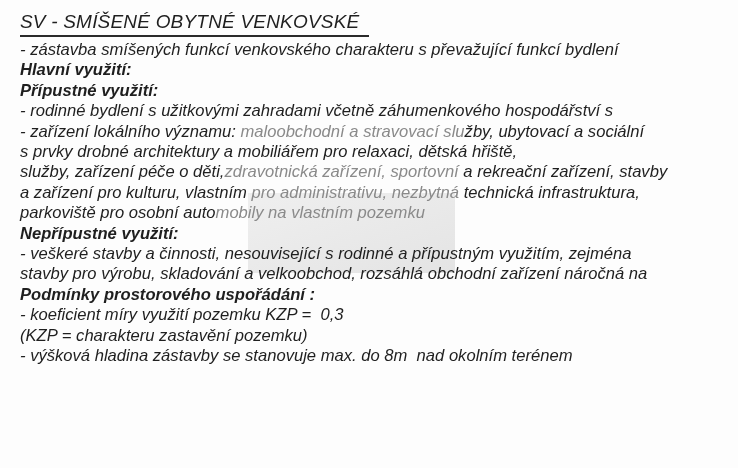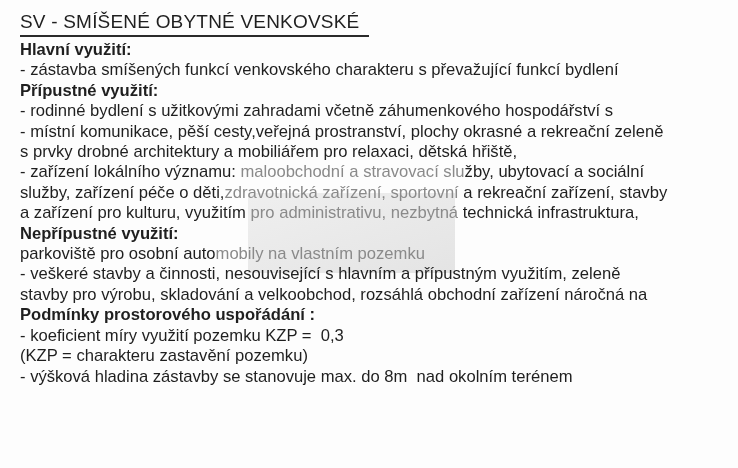--- a/index.html
+++ b/index.html
@@ -1,21 +1,21 @@
 <!DOCTYPE html>
 <html lang="cs" style="--text: #1f1f1f; --dim-text: #8a8a8a; --watermark: #e9e9e9; --background: #fdfdfd;"><head>
 <meta charset="utf-8">
 <style>
   :root {
     --text: #1f1f1f;
     --dim-text: #8a8a8a;
     --watermark: #e9e9e9;
     --background: #fdfdfd;
   }
-  * { box-sizing: border-box; }
+  * { box-sizing: border-box; font-style: italic; }
   html, body { margin: 0; padding: 0; }
   body {
     width: 738px;
     height: 468px;
     background: var(--background);
     font-family: "Liberation Sans", sans-serif;
     color: var(--text);
     overflow: hidden;
   }
   .page {
@@ -60,31 +60,30 @@
   .line.heading { font-weight: bold; }
   .line .dim { color: var(--dim-text); }
 </style>
 </head>
 <body>
 
 <div class="page">
   <div class="watermark"></div>
   <div class="doc-title">SV - SMÍŠENÉ OBYTNÉ VENKOVSKÉ</div>
   <div class="doc-body">
+      <div class="line normal"><span>- zástavba smíšených funkcí venkovského charakteru s převažující funkcí bydlení</span></div>
       <div class="line heading"><span>Hlavní využití:</span></div>
-      <div class="line normal"><span>- zástavba smíšených funkcí venkovského charakteru s převažující funkcí bydlení</span></div>
       <div class="line heading"><span>Přípustné využití:</span></div>
       <div class="line normal"><span>- rodinné bydlení s užitkovými zahradami včetně záhumenkového hospodářství s</span></div>
-      <div class="line normal"><span>- místní komunikace, pěší cesty,veřejná prostranství, plochy okrasné a rekreační zeleně</span></div>
+      <div class="line normal"><span>- zařízení lokálního významu: </span><span class="dim">maloobchodní a stravovací slu</span><span>žby, ubytovací a sociální</span></div>
       <div class="line normal"><span>s prvky drobné architektury a mobiliářem pro relaxaci, dětská hřiště,</span></div>
-      <div class="line normal"><span>- zařízení lokálního významu: </span><span class="dim">maloobchodní a stravovací slu</span><span>žby, ubytovací a sociální</span></div>
       <div class="line normal"><span>služby, zařízení péče o děti,</span><span class="dim">zdravotnická zařízení, sportovní </span><span>a rekreační zařízení, stavby</span></div>
-      <div class="line normal"><span>a zařízení pro kulturu, využitím </span><span class="dim">pro administrativu, nezbytná </span><span>technická infrastruktura,</span></div>
+      <div class="line normal"><span>a zařízení pro kulturu, vlastním </span><span class="dim">pro administrativu, nezbytná </span><span>technická infrastruktura,</span></div>
+      <div class="line normal"><span>parkoviště pro osobní auto</span><span class="dim">mobily na vlastním pozemku</span></div>
       <div class="line heading"><span>Nepřípustné využití:</span></div>
-      <div class="line normal"><span>parkoviště pro osobní auto</span><span class="dim">mobily na vlastním pozemku</span></div>
-      <div class="line normal"><span>- veškeré stavby a činnosti, nesouvisející s hlavním a přípustným využitím, zeleně</span></div>
+      <div class="line normal"><span>- veškeré stavby a činnosti, nesouvisející s rodinné a přípustným využitím, zejména</span></div>
       <div class="line normal"><span>stavby pro výrobu, skladování a velkoobchod, rozsáhlá obchodní zařízení náročná na</span></div>
       <div class="line heading"><span>Podmínky prostorového uspořádání :</span></div>
       <div class="line normal"><span>- koeficient míry využití pozemku KZP =  0,3</span></div>
       <div class="line normal"><span>(KZP = charakteru zastavění pozemku)</span></div>
       <div class="line normal"><span>- výšková hladina zástavby se stanovuje max. do 8m  nad okolním terénem</span></div>
     </div>
 </div>
 
 </body></html>

